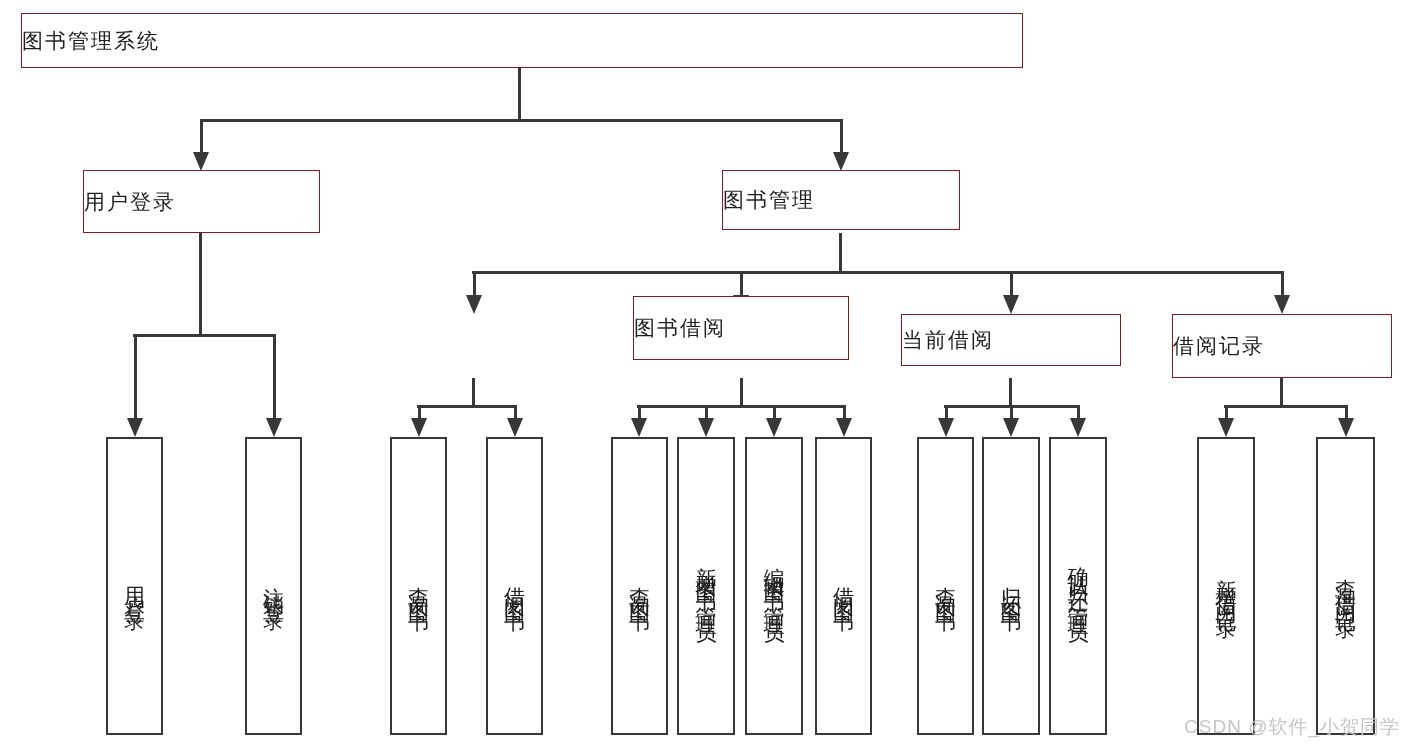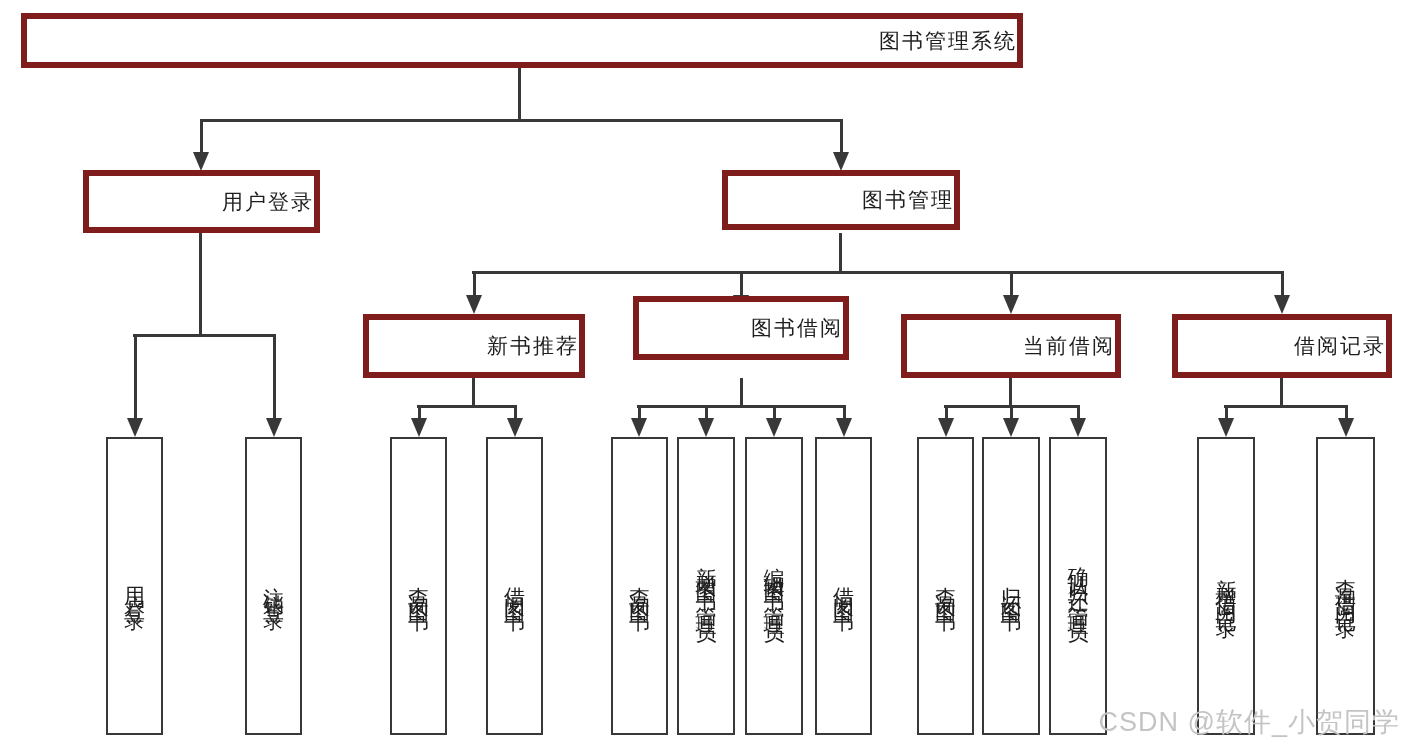--- a/index.html
+++ b/index.html
@@ -3,21 +3,21 @@
 <meta charset="utf-8">
 <style>
   html,body{margin:0;padding:0;background:#ffffff;}
   .stage{
     position:relative;width:1405px;height:747px;background:#ffffff;
     font-family:"Liberation Sans","DejaVu Sans",sans-serif;overflow:hidden;
   }
   
   .hbox{
     position:absolute;box-sizing:border-box;background:#ffffff;
-    border:6px solid #7f1d1d;display:flex;align-items:center;justify-content:flex-end;
+    border:1px solid #7f1d1d;display:flex;align-items:center;justify-content:flex-start;
     z-index:2;
   }
   .hbox span{font-size:21px;color:#1e1e1e;letter-spacing:2px;white-space:nowrap;}
   
   .vbox{
     position:absolute;box-sizing:border-box;background:#ffffff;
     border:2px solid #383838;top:437px;height:298px;
     display:flex;align-items:center;justify-content:center;z-index:2;
   }
   .vbox span{
@@ -30,21 +30,21 @@
   .arrow{position:absolute;width:16px;z-index:1;}
   .arrow::before{
     content:"";position:absolute;left:6.5px;top:0;bottom:14px;width:3px;background:#383838;
   }
   .arrow::after{
     content:"";position:absolute;left:0;bottom:0;width:0;height:0;
     border-left:8px solid transparent;border-right:8px solid transparent;
     border-top:19px solid #383838;
   }
   .watermark{
-    position:absolute;right:5px;bottom:7px;font-size:27px;color:#c4c4c4;
+    position:absolute;right:5px;bottom:7px;font-size:19px;color:#c4c4c4;
     letter-spacing:1px;z-index:5;white-space:nowrap;
   }
 </style>
 </head>
 <body>
 
 <div class="stage">
 
   <div class="hbox" style="left:21px;top:13px;width:1002px;height:55px">
     <span>图书管理系统</span>
@@ -67,27 +67,24 @@
   <div class="arrow" style="left:127px;top:334px;height:103px"></div>
   <div class="arrow" style="left:266px;top:334px;height:103px"></div>
 
   <div class="vline" style="left:839px;top:233px;height:40px"></div>
   <div class="hline" style="left:472px;top:271px;width:812px"></div>
   <div class="arrow" style="left:466px;top:271px;height:43px"></div>
   <div class="arrow" style="left:733px;top:271px;height:43px"></div>
   <div class="arrow" style="left:1003px;top:271px;height:43px"></div>
   <div class="arrow" style="left:1274px;top:271px;height:43px"></div>
 
-  <div class="hbox" style="left:363px;top:314px;width:222px;height:64px">
-    <span>新书推荐</span>
-  </div>
   <div class="hbox" style="left:633px;top:296px;width:216px;height:64px">
     <span>图书借阅</span>
   </div>
-  <div class="hbox" style="left:901px;top:314px;width:220px;height:64px">
+  <div class="hbox" style="left:901px;top:314px;width:220px;height:52px">
     <span>当前借阅</span>
   </div>
   <div class="hbox" style="left:1172px;top:314px;width:220px;height:64px">
     <span>借阅记录</span>
   </div>
 
   <div class="vline" style="left:472px;top:378px;height:29px"></div>
   <div class="hline" style="left:417px;top:405px;width:100px"></div>
   <div class="arrow" style="left:411px;top:405px;height:32px"></div>
   <div class="arrow" style="left:507px;top:405px;height:32px"></div>

